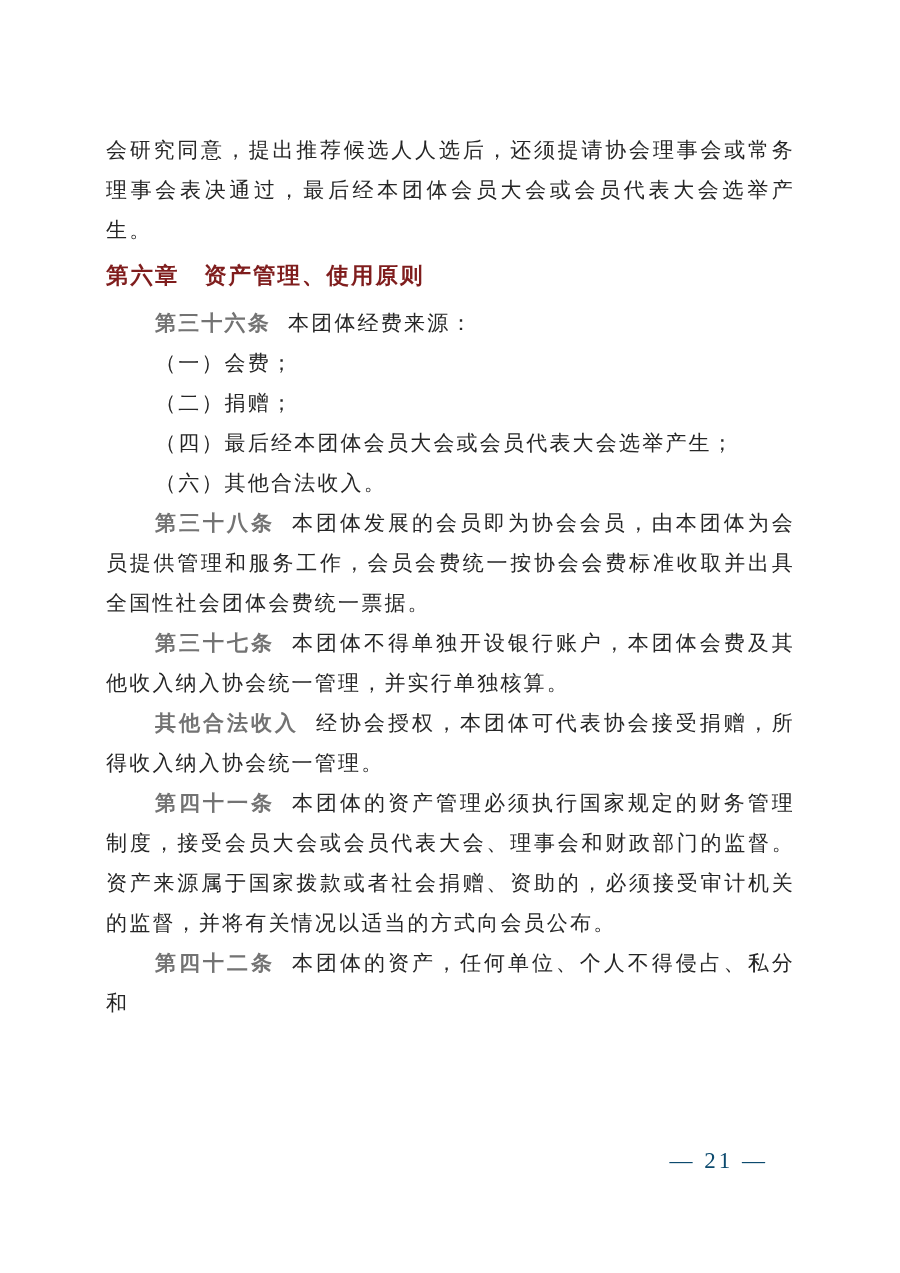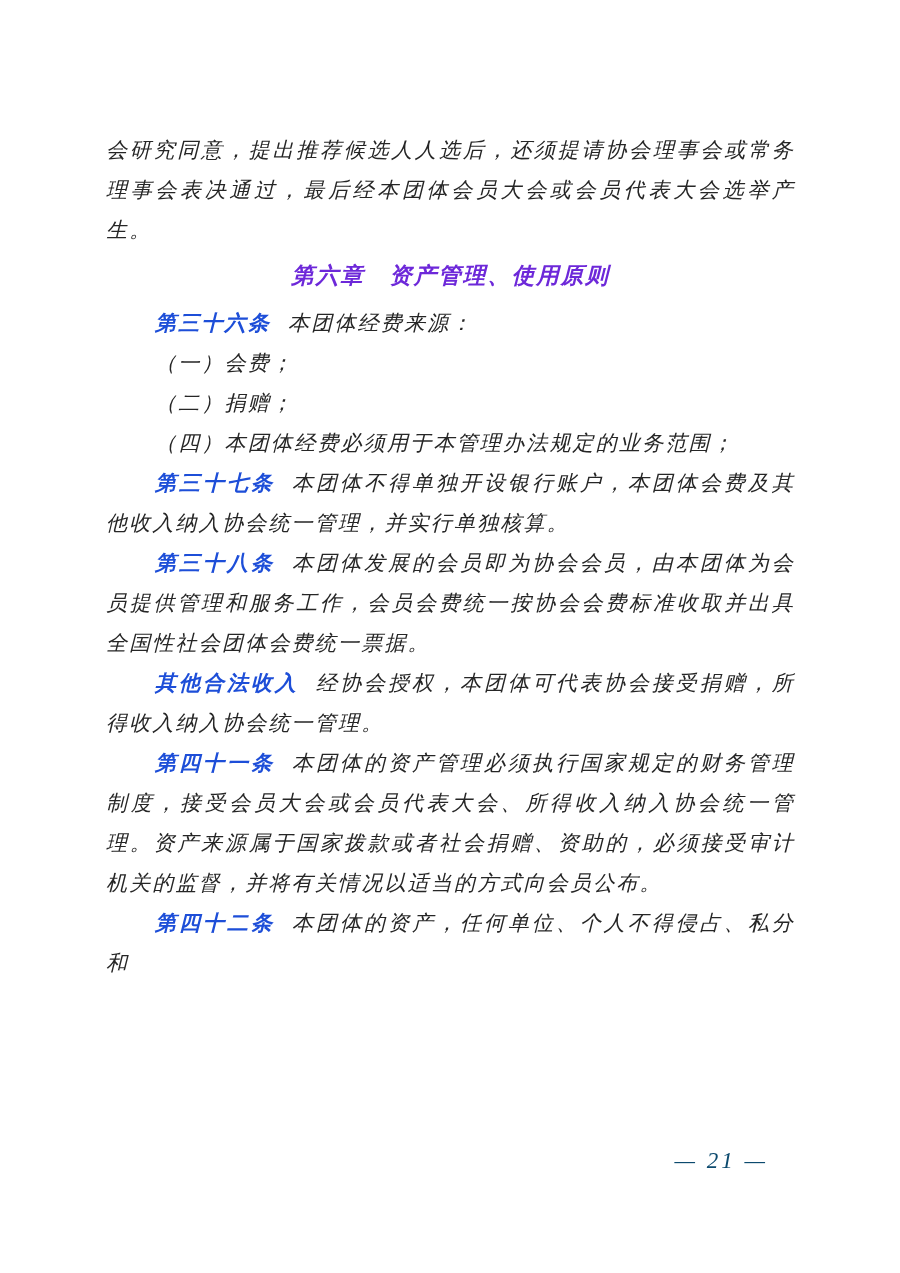--- a/index.html
+++ b/index.html
@@ -8,21 +8,20 @@
     background: #ffffff;
   }
   .doc-page {
     position: relative;
     width: 900px;
     height: 1273px;
     background: #ffffff;
     overflow: hidden;
     font-family: "Liberation Serif", "DejaVu Serif", serif;
     color: #262626;
-    font-style: italic;
   }
   .doc-content {
     position: absolute;
     left: 106px;
     right: 105px;
     top: 130px;
   }
   .para {
     margin: 0;
     font-size: 21px;
@@ -34,27 +33,27 @@
   .para.indent {
     text-indent: 49px;
   }
   .chapter-heading {
     margin: 5px 0 6px 0;
     font-family: "Liberation Sans", "DejaVu Sans", sans-serif;
     font-weight: bold;
     font-size: 22.5px;
     line-height: 42px;
     letter-spacing: 2px;
-    text-align: center;
-    color: #6d28d9;
+    text-align: left;
+    color: #7f1d1d;
   }
   .article-num {
     font-weight: bold;
     margin-right: 17px;
-    color: #1d4ed8;
+    color: #737373;
     margin-top: 48px;
   }
   .page-footer {
     position: absolute;
     right: 132px;
     top: 1148px;
     font-size: 23px;
     letter-spacing: 3px;
     color: #0c4a6e;
   }
@@ -68,37 +67,38 @@
     <p class="para">会研究同意，提出推荐候选人人选后，还须提请协会理事会或常务理事会表决通过，最后经本团体会员大会或会员代表大会选举产生。</p>
 
     <h2 class="chapter-heading">第六章　资产管理、使用原则</h2>
 
     <p class="para indent">
       <span class="article-num">第三十六条</span><span>本团体经费来源：</span>
     </p>
 
     <p class="para indent">（一）会费；</p>
     <p class="para indent">（二）捐赠；</p>
-    <p class="para indent">（四）本团体经费必须用于本管理办法规定的业务范围；</p>
+    <p class="para indent">（四）最后经本团体会员大会或会员代表大会选举产生；</p>
+    <p class="para indent">（六）其他合法收入。</p>
+
+    <p class="para indent">
+      <span class="article-num">第三十八条</span><span>本团体发展的会员即为协会会员，由本团体为会员提供管理和服务工作，会员会费统一按协会会费标准收取并出具全国性社会团体会费统一票据。</span>
+    </p>
 
     <p class="para indent">
       <span class="article-num">第三十七条</span><span>本团体不得单独开设银行账户，本团体会费及其他收入纳入协会统一管理，并实行单独核算。</span>
-    </p>
-
-    <p class="para indent">
-      <span class="article-num">第三十八条</span><span>本团体发展的会员即为协会会员，由本团体为会员提供管理和服务工作，会员会费统一按协会会费标准收取并出具全国性社会团体会费统一票据。</span>
     </p>
 
     <p class="para indent">
       <span class="article-num">其他合法收入</span><span>经协会授权，本团体可代表协会接受捐赠，所得收入纳入协会统一管理。</span>
     </p>
 
 
     <p class="para indent">
-      <span class="article-num">第四十一条</span><span>本团体的资产管理必须执行国家规定的财务管理制度，接受会员大会或会员代表大会、所得收入纳入协会统一管理。资产来源属于国家拨款或者社会捐赠、资助的，必须接受审计机关的监督，并将有关情况以适当的方式向会员公布。</span>
+      <span class="article-num">第四十一条</span><span>本团体的资产管理必须执行国家规定的财务管理制度，接受会员大会或会员代表大会、理事会和财政部门的监督。资产来源属于国家拨款或者社会捐赠、资助的，必须接受审计机关的监督，并将有关情况以适当的方式向会员公布。</span>
     </p>
 
     <p class="para indent">
       <span class="article-num">第四十二条</span><span>本团体的资产，任何单位、个人不得侵占、私分和</span>
     </p>
 
   </div>
 
   <div class="page-footer">— 21 —</div>
 </div>

